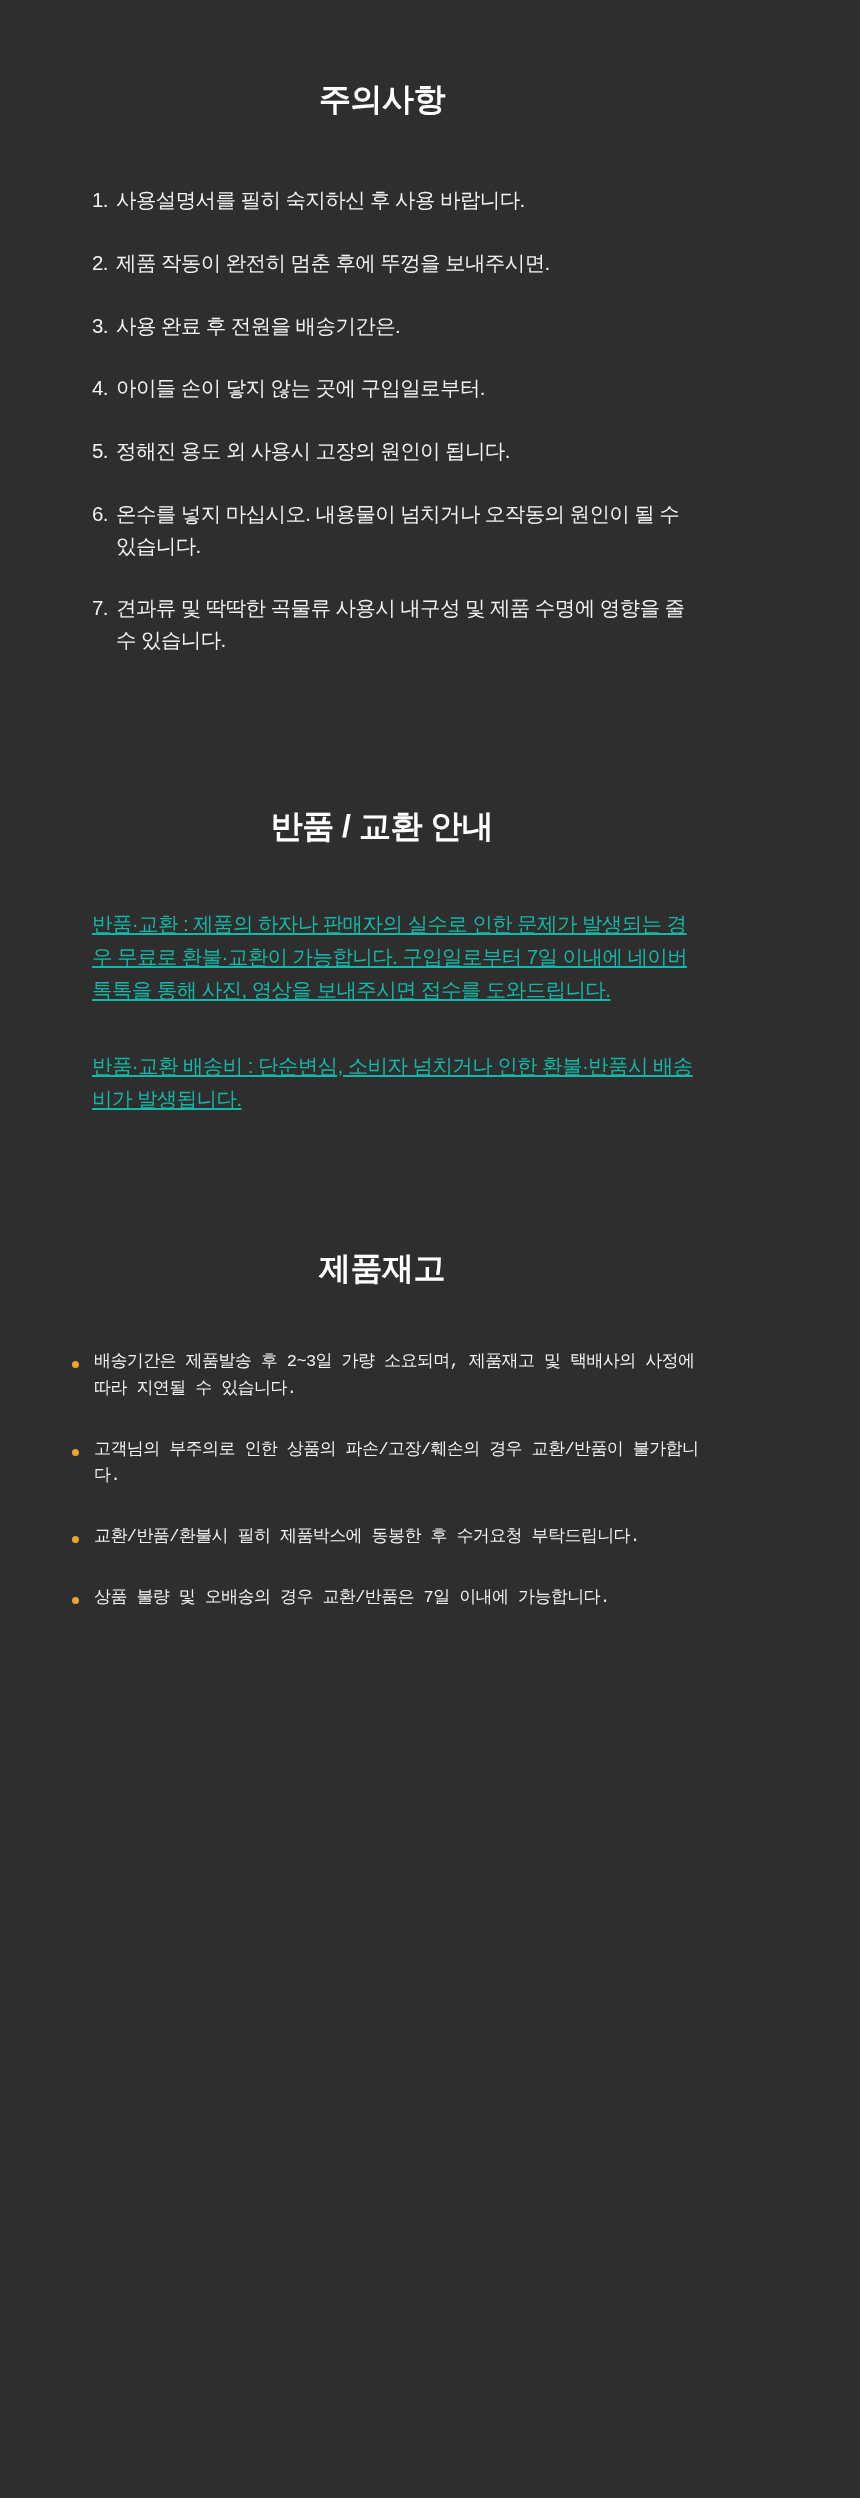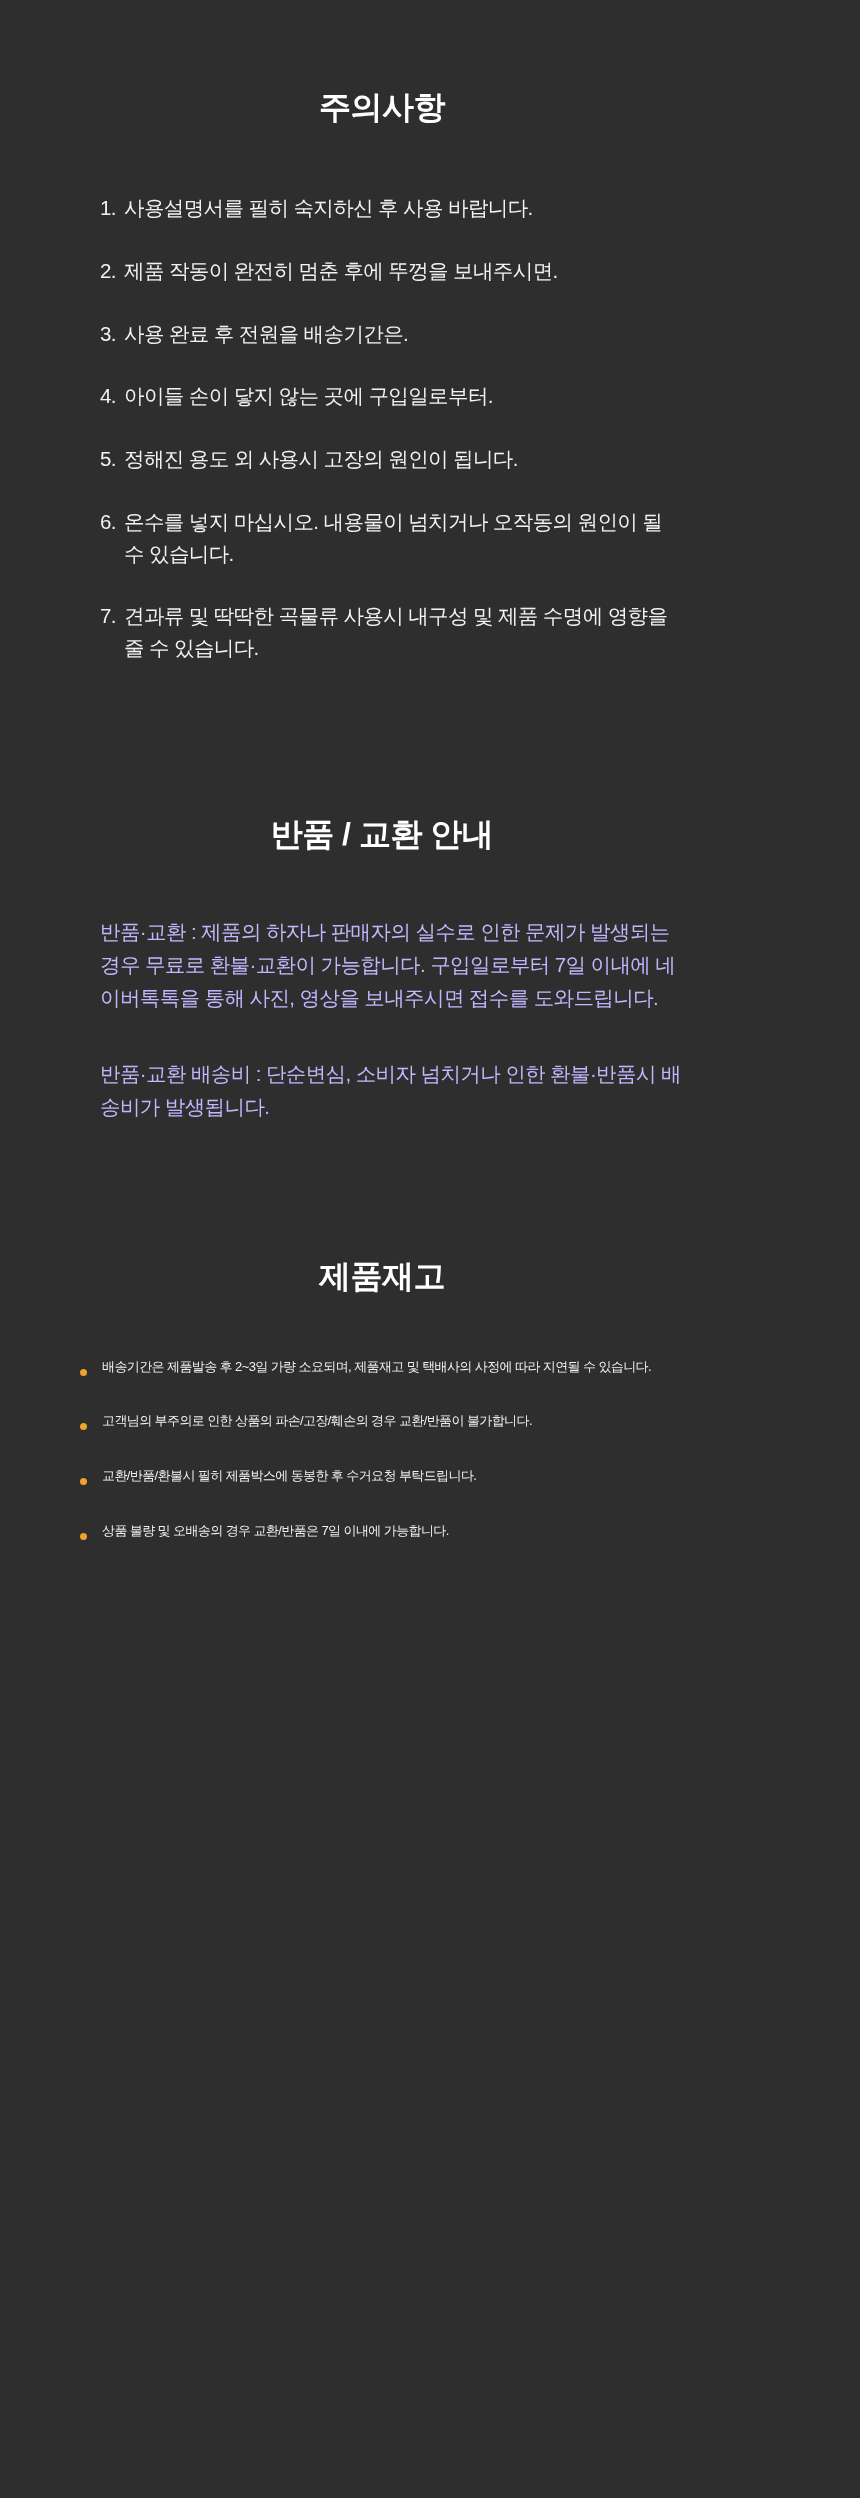--- a/index.html
+++ b/index.html
@@ -11,21 +11,21 @@
     min-height: 2498px;
     background: #2e2e2e;
     font-family: "Liberation Sans", "DejaVu Sans", sans-serif;
     color: #ffffff;
     -webkit-font-smoothing: antialiased;
   }
   .page {
     width: 764px;
     min-height: 2498px;
     box-sizing: border-box;
-    padding: 8px;
+    padding: 0;
     position: relative;
   }
 
   
   .section-notice {
     padding-top: 78px;
   }
   .section-title {
     text-align: center;
     font-size: 32px;
@@ -66,49 +66,51 @@
     padding-top: 118px;
   }
   .return-block {
     padding-left: 92px;
     padding-right: 70px;
     margin-top: 58px;
   }
   .return-para {
     font-size: 20.5px;
     line-height: 1.62;
-    color: #c4b5fd;
+    color: #14b8a6;
     letter-spacing: -0.6px;
     margin: 0 0 42px 0;
+    text-decoration: underline;
   }
   .return-para:last-child {
     margin-bottom: 0;
   }
 
   
   .section-ship {
     padding-top: 132px;
     padding-bottom: 130px;
   }
   .ship-list {
     margin: 0;
     padding: 0;
     list-style: none;
     padding-left: 68px;
     padding-right: 60px;
     margin-top: 58px;
   }
   .ship-list li {
     position: relative;
-    font-size: 13px;
+    font-size: 17px;
     line-height: 1.58;
     color: #f2f2f2;
     letter-spacing: -0.6px;
     margin-bottom: 34px;
     padding-left: 26px;
+    font-family: Liberation Mono, monospace;
   }
   .ship-list li:last-child {
     margin-bottom: 0;
   }
   .ship-list li .bullet {
     position: absolute;
     left: 4px;
     top: 12px;
     width: 7px;
     height: 7px;

